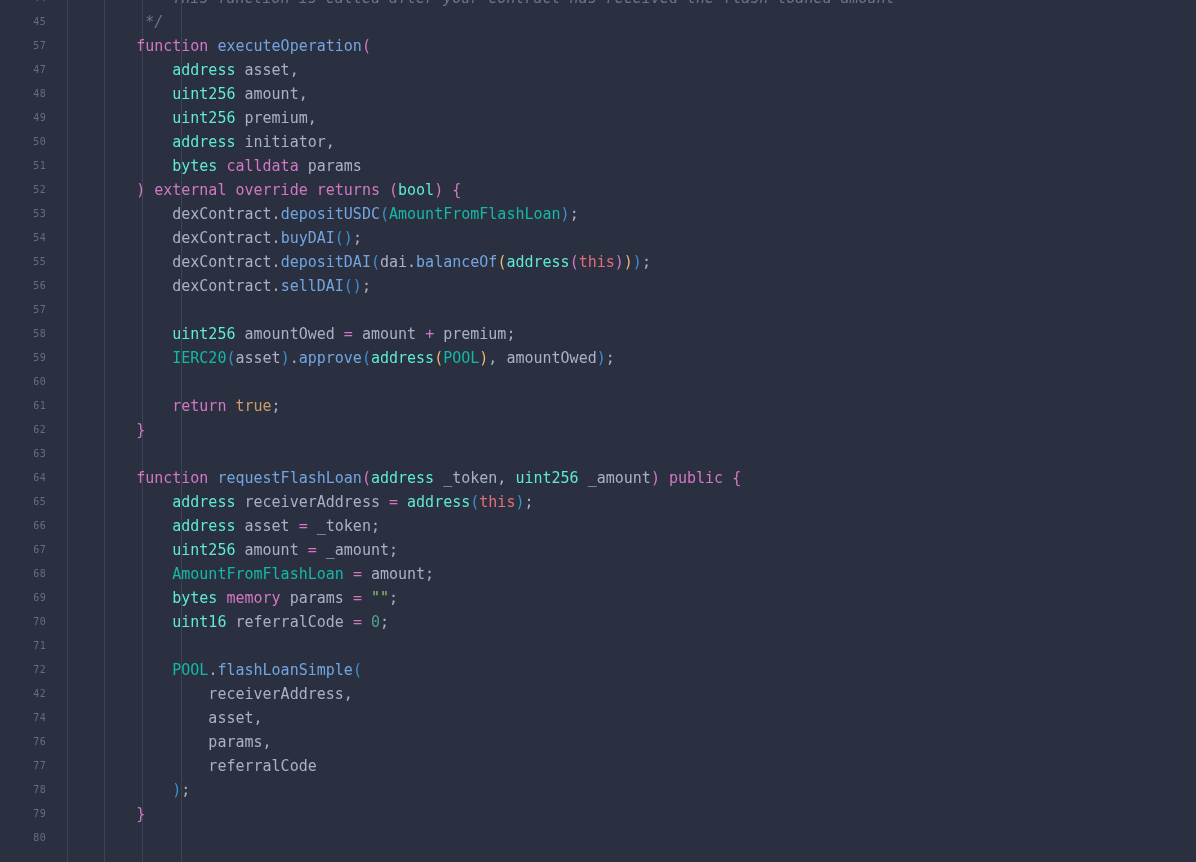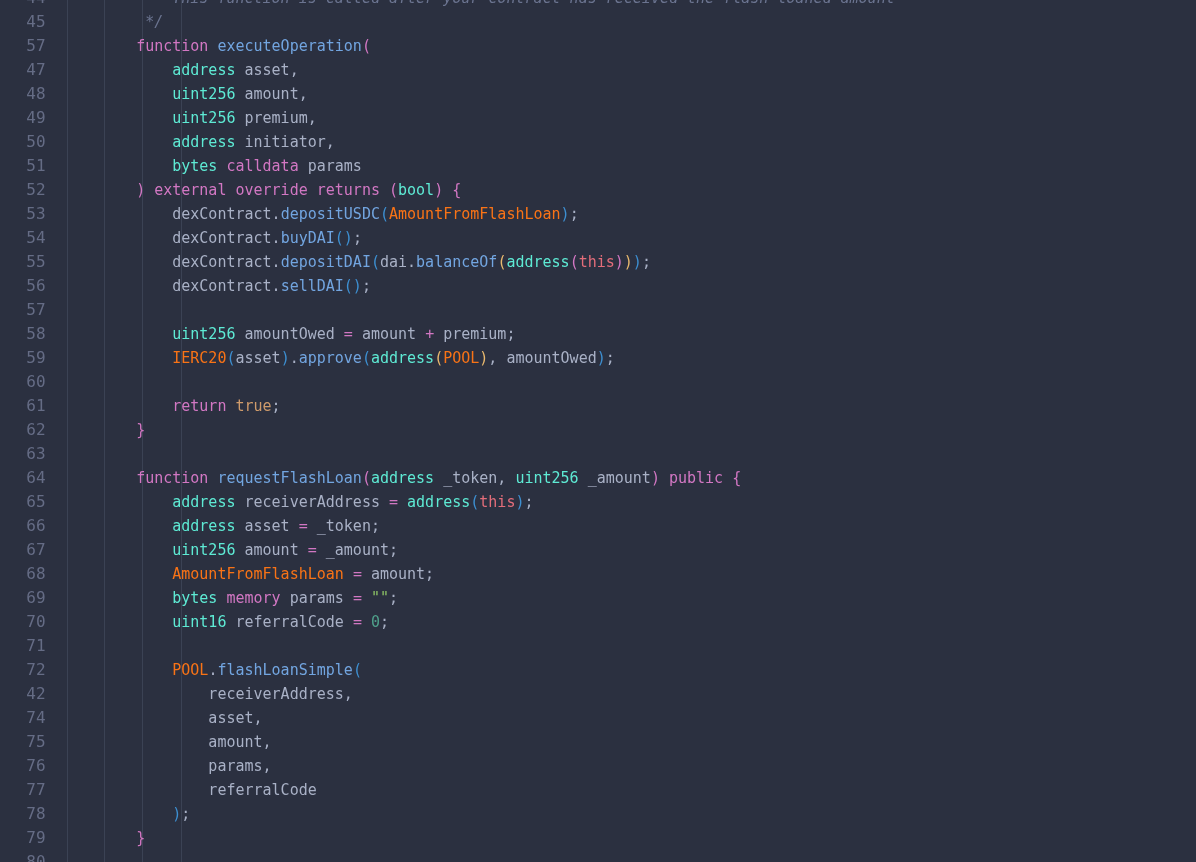--- a/index.html
+++ b/index.html
@@ -32,21 +32,21 @@
     align-items: flex-start;
     white-space: pre;
   }
   .gutter {
     flex: 0 0 60px;
     width: 60px;
     text-align: right;
     padding-right: 14px;
     box-sizing: border-box;
     color: #656c85;
-    font-size: 16px;
+    font-size: 10px;
     letter-spacing: 0.3px;
     user-select: none;
   }
   .code {
     flex: 1 1 auto;
     position: relative;
     padding-left: 40px;
     box-sizing: border-box;
     color: #a9b1c6;
   }
@@ -70,21 +70,21 @@
   .guide.g1 { left: 104px; }
   .guide.g2 { left: 142px; }
   .guide.g3 { left: 181px; }
 
   
   .cmt  { color: #6b7490; font-style: italic; }
   .kw   { color: #d277c3; margin-top: 19px; }              
   .typ  { color: #5eead4; }              
   .fn   { color: #72a5e0; margin-top: 27px; }              
   .var  { color: #a9b1c6; }              
-  .cst  { color: #f97316; }              
+  .cst  { color: #14b8a6; }              
   .num  { color: #4fa08b; }              
   .str  { color: #8cc265; }              
   .lit  { color: #cf9b6b; text-align: right; }              
   .op   { color: #d277c3; }              
   .this { color: #e36d7a; }              
   .pun  { color: #a9b1c6; }              
   
   .b1 { color: #d277c3; }
   .b2 { color: #3d8fd1; }
   .b3 { color: #e9b96e; }
@@ -123,20 +123,19 @@
       <div class="row"><div class="gutter">65</div><div class="code"><span class="var">        </span><span class="typ">address</span><span class="var"> receiverAddress </span><span class="op">=</span><span class="var"> </span><span class="typ">address</span><span class="b2">(</span><span class="this">this</span><span class="b2">)</span><span class="pun">;</span></div></div>
       <div class="row"><div class="gutter">66</div><div class="code"><span class="var">        </span><span class="typ">address</span><span class="var"> asset </span><span class="op">=</span><span class="var"> _token;</span></div></div>
       <div class="row"><div class="gutter">67</div><div class="code"><span class="var">        </span><span class="typ">uint256</span><span class="var"> amount </span><span class="op">=</span><span class="var"> _amount;</span></div></div>
       <div class="row"><div class="gutter">68</div><div class="code"><span class="var">        </span><span class="cst">AmountFromFlashLoan</span><span class="var"> </span><span class="op">=</span><span class="var"> amount;</span></div></div>
       <div class="row"><div class="gutter">69</div><div class="code"><span class="var">        </span><span class="typ">bytes</span><span class="var"> </span><span class="kw">memory</span><span class="var"> params </span><span class="op">=</span><span class="var"> </span><span class="str">""</span><span class="pun">;</span></div></div>
       <div class="row"><div class="gutter">70</div><div class="code"><span class="var">        </span><span class="typ">uint16</span><span class="var"> referralCode </span><span class="op">=</span><span class="var"> </span><span class="num">0</span><span class="pun">;</span></div></div>
       <div class="row"><div class="gutter">71</div><div class="code"></div></div>
       <div class="row"><div class="gutter">72</div><div class="code"><span class="var">        </span><span class="cst">POOL</span><span class="pun">.</span><span class="fn">flashLoanSimple</span><span class="b2">(</span></div></div>
       <div class="row"><div class="gutter">42</div><div class="code"><span class="var">            receiverAddress,</span></div></div>
       <div class="row"><div class="gutter">74</div><div class="code"><span class="var">            asset,</span></div></div>
-      <div class="row"><div class="gutter">75</div><div class="code"><span class="var">            amount,</span></div></div>
       <div class="row"><div class="gutter">76</div><div class="code"><span class="var">            params,</span></div></div>
       <div class="row"><div class="gutter">77</div><div class="code"><span class="var">            referralCode</span></div></div>
       <div class="row"><div class="gutter">78</div><div class="code"><span class="var">        </span><span class="b2">)</span><span class="pun">;</span></div></div>
       <div class="row"><div class="gutter">79</div><div class="code"><span class="var">    </span><span class="b1">}</span></div></div>
       <div class="row"><div class="gutter">80</div><div class="code"></div></div>
     </div>
 </div>
 
 </body></html>

